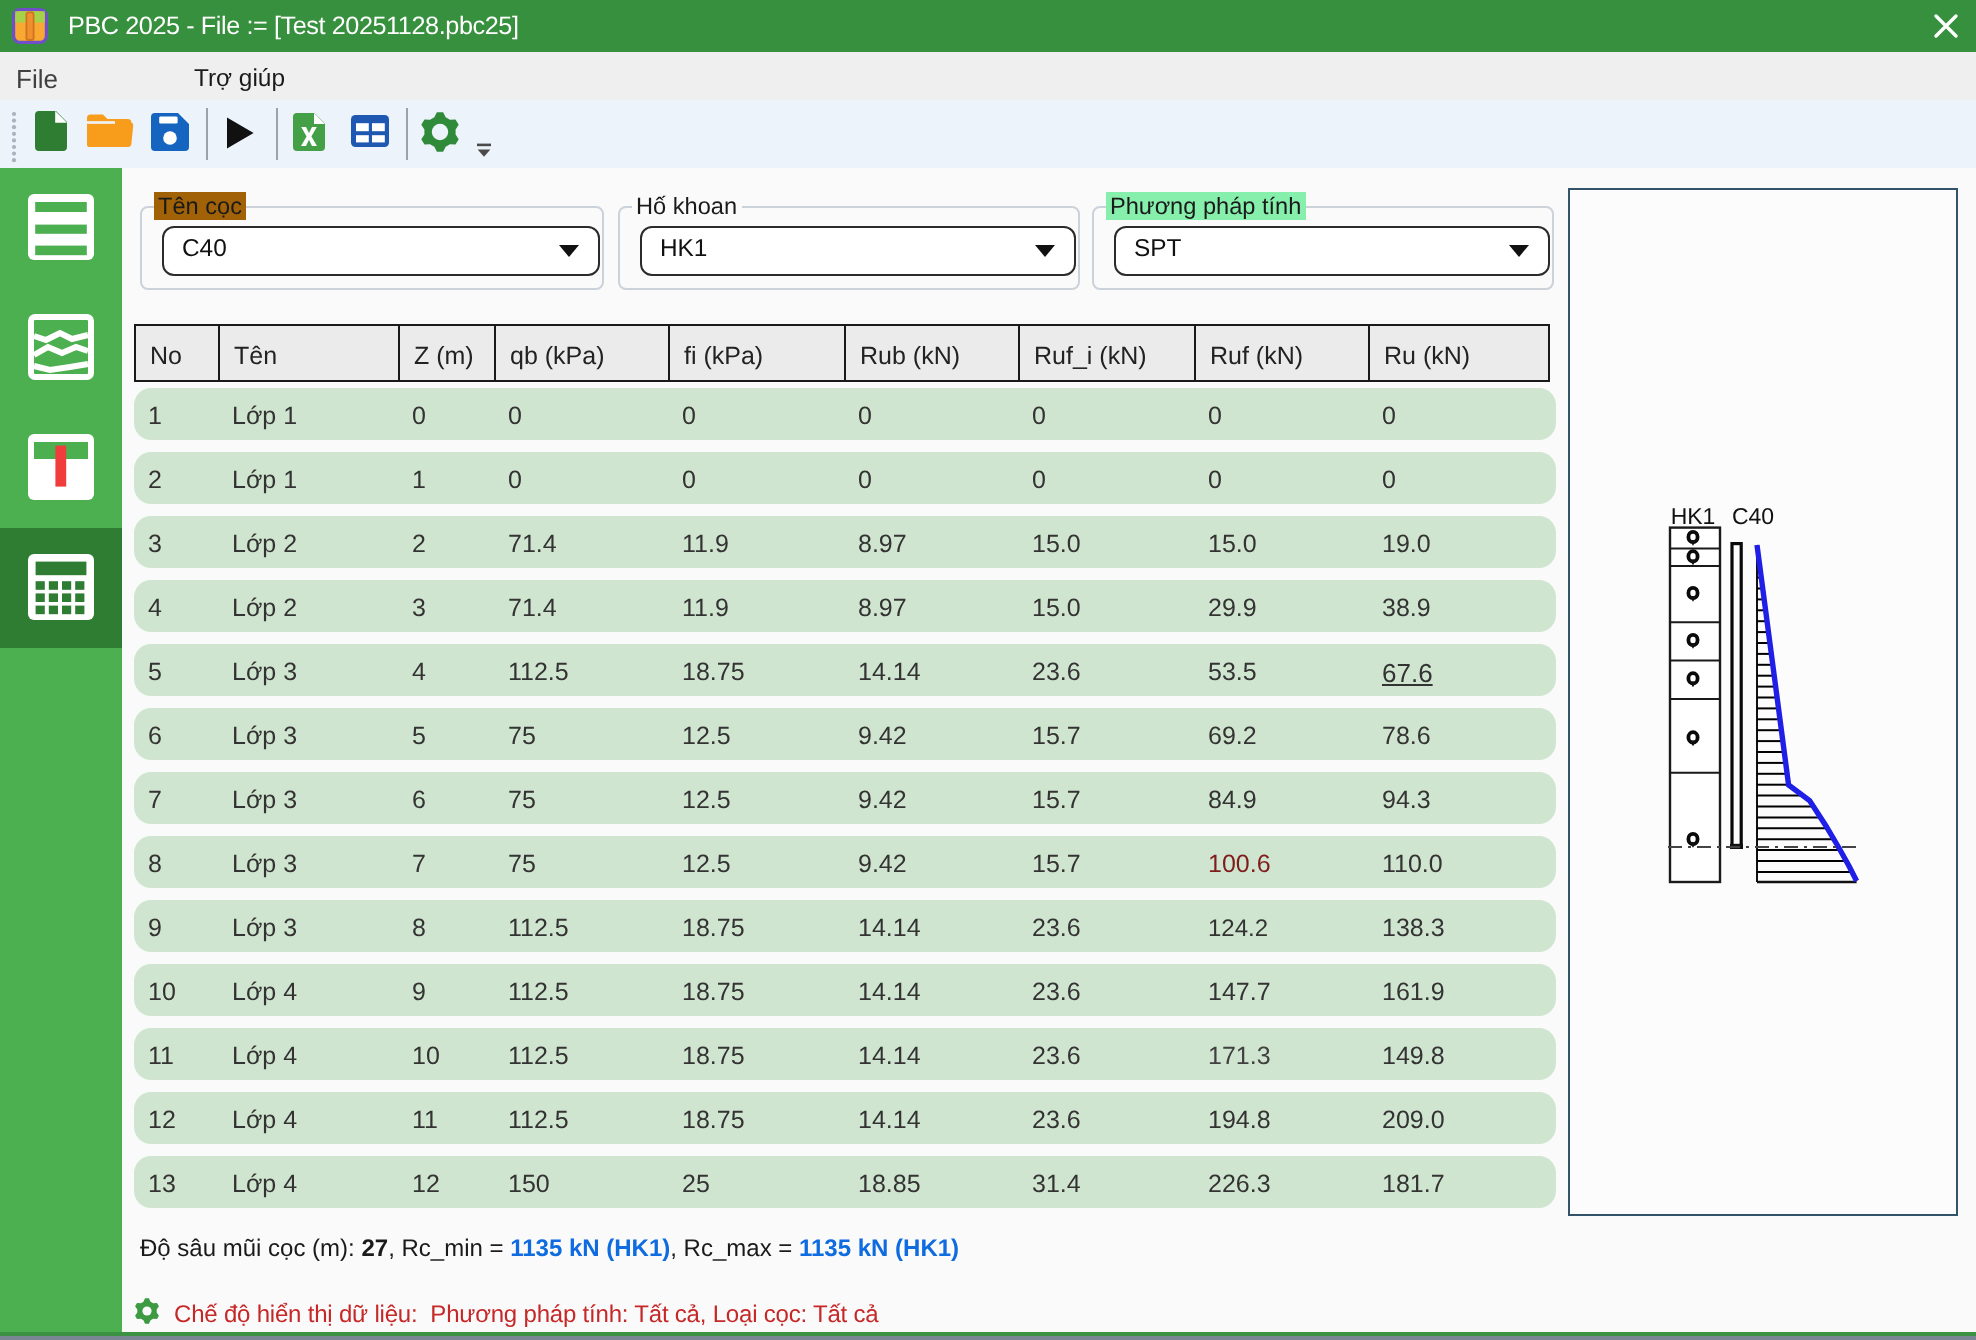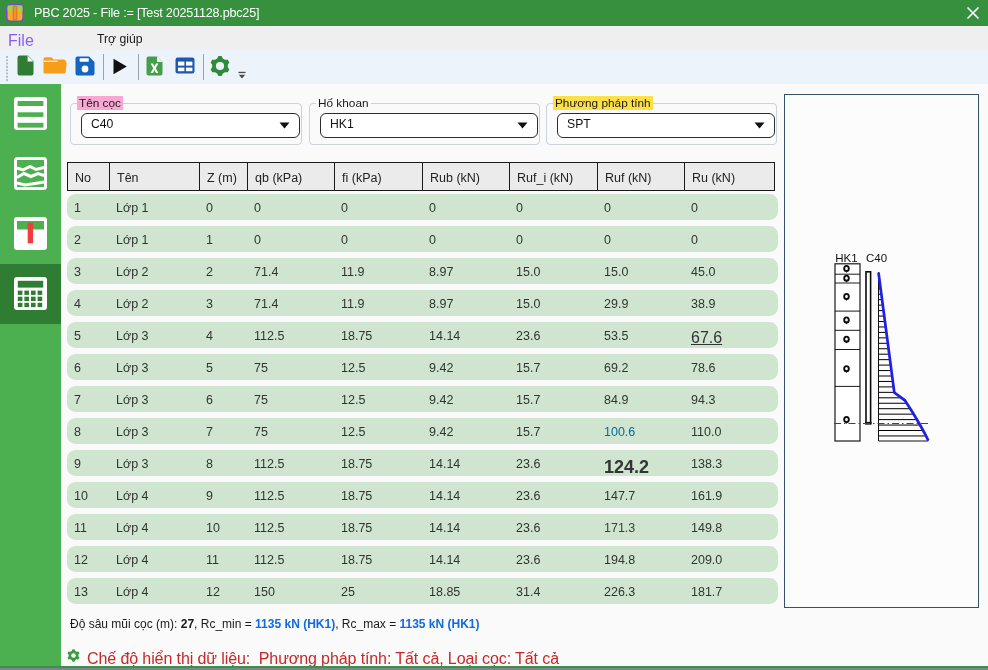--- a/index.html
+++ b/index.html
@@ -9,21 +9,21 @@
 <svg class="abs" style="left:6px;top:4px;" width="18" height="18" viewBox="0 0 18 18">
 <rect x="0.8" y="0.8" width="16.4" height="16.4" rx="3.2" fill="#f9a832" stroke="#7050c8" stroke-width="1.6"></rect>
 <path d="M1.6 1.6 h14.8 v5.6 h-14.8 z" fill="#a6d24a"></path>
 <rect x="7.2" y="2.2" width="3.6" height="13.8" rx="1" fill="#ef8f2e" stroke="#cf7420" stroke-width="0.9"></rect>
 </svg>
 <div class="abs" style="left:34px;top:6px;font-size:12.6px;letter-spacing:-0.2px;color:#ffffff;">PBC 2025 - File := [Test 20251128.pbc25]</div>
 <svg class="abs" style="left:966px;top:6px;" width="14" height="14" viewBox="0 0 14 14">
 <path d="M2 2 L12 12 M12 2 L2 12" stroke="#ffffff" stroke-width="1.7" stroke-linecap="round"></path>
   </svg>
 <div class="abs" style="left:0;top:26px;width:988px;height:24px;background:#efefef;"></div>
-<div class="abs" style="left:8px;top:32px;font-size:16px;color:#8b5cf6;">File</div>
+<div class="abs" style="left:8px;top:32px;font-size:13px;color:#404040;">File</div>
 <div class="abs" style="left:39.5px;top:32px;font-size:13px;color:#1a1a1a;margin-top:32px;">Công cụ</div>
 <div class="abs" style="left:97px;top:32px;font-size:12.2px;color:#1a1a1a;">Trợ giúp</div>
 <div class="abs" style="left:0;top:50px;width:988px;height:34px;background:#edf3fb;"></div>
 <svg class="abs" style="left:4px;top:54px;" width="6" height="28" viewBox="0 0 6 28">
     <circle cx="3" cy="3.0" r="1.05" fill="#a9b2bf"></circle>
     <circle cx="3" cy="6.3" r="1.05" fill="#a9b2bf"></circle>
     <circle cx="3" cy="9.6" r="1.05" fill="#a9b2bf"></circle>
     <circle cx="3" cy="12.899999999999999" r="1.05" fill="#a9b2bf"></circle>
     <circle cx="3" cy="16.2" r="1.05" fill="#a9b2bf"></circle>
     <circle cx="3" cy="19.5" r="1.05" fill="#a9b2bf"></circle>
@@ -101,35 +101,35 @@
       <rect x="10.399999999999999" y="19.7" width="4.6" height="4.3"></rect>
       <rect x="17.0" y="19.7" width="4.6" height="4.3"></rect>
       <rect x="23.599999999999998" y="19.7" width="4.6" height="4.3"></rect>
       <rect x="3.8" y="25.799999999999997" width="4.6" height="4.3"></rect>
       <rect x="10.399999999999999" y="25.799999999999997" width="4.6" height="4.3"></rect>
       <rect x="17.0" y="25.799999999999997" width="4.6" height="4.3"></rect>
       <rect x="23.599999999999998" y="25.799999999999997" width="4.6" height="4.3"></rect>
     </g>
   </svg>
 <div class="abs" style="left:70px;top:103px;width:232px;height:42px;border:1px solid #ccd2d9;border-radius:4px;"></div>
-<div class="abs" style="left:77px;top:96px;font-size:11.8px;color:#1a1a1a;background:#f9a8d4;padding:0 2px;">Tên cọc</div>
+<div class="abs" style="left:77px;top:96px;font-size:11.8px;color:#1a1a1a;background:#a16207;padding:0 2px;">Tên cọc</div>
 <div class="abs" style="left:81px;top:113px;width:219px;height:25px;background:#ffffff;border:1.4px solid #2b2b2b;border-radius:6px;"></div>
 <div class="abs" style="left:91px;top:117px;font-size:12.2px;color:#111;">C40</div>
 <svg class="abs" style="left:279px;top:122px;" width="11" height="7" viewBox="0 0 11 7">
     <path d="M0.5 0.5 h10 l-5 6 z" fill="#111"></path>
   </svg>
 <div class="abs" style="left:309px;top:103px;width:231px;height:42px;border:1px solid #ccd2d9;border-radius:4px;"></div>
 <div class="abs" style="left:316px;top:96px;font-size:11.8px;color:#1a1a1a;background:#fafafa;padding:0 2px;">Hố khoan</div>
 <div class="abs" style="left:320px;top:113px;width:218px;height:25px;background:#ffffff;border:1.4px solid #2b2b2b;border-radius:6px;"></div>
 <div class="abs" style="left:330px;top:117px;font-size:12.2px;color:#111;">HK1</div>
 <svg class="abs" style="left:517px;top:122px;" width="11" height="7" viewBox="0 0 11 7">
     <path d="M0.5 0.5 h10 l-5 6 z" fill="#111"></path>
   </svg>
 <div class="abs" style="left:546px;top:103px;width:231px;height:42px;border:1px solid #ccd2d9;border-radius:4px;"></div>
-<div class="abs" style="left:553px;top:96px;font-size:11.8px;color:#1a1a1a;background:#fde047;padding:0 2px;">Phương pháp tính</div>
+<div class="abs" style="left:553px;top:96px;font-size:11.8px;color:#1a1a1a;background:#86efac;padding:0 2px;">Phương pháp tính</div>
 <div class="abs" style="left:557px;top:113px;width:218px;height:25px;background:#ffffff;border:1.4px solid #2b2b2b;border-radius:6px;"></div>
 <div class="abs" style="left:567px;top:117px;font-size:12.2px;color:#111;">SPT</div>
 <svg class="abs" style="left:754px;top:122px;" width="11" height="7" viewBox="0 0 11 7">
     <path d="M0.5 0.5 h10 l-5 6 z" fill="#111"></path>
   </svg>
 <div class="abs" style="left:67px;top:162px;width:708px;height:29px;background:#ebebec;border:1px solid #1a1a1a;"></div>
 <div class="abs" style="left:75px;top:170.5px;font-size:12.5px;color:#222;">No</div>
 <div class="abs" style="left:109px;top:163px;width:1.3px;height:27px;background:#1a1a1a;"></div>
 <div class="abs" style="left:117px;top:170.5px;font-size:12.5px;color:#222;">Tên</div>
 <div class="abs" style="left:199px;top:163px;width:1.3px;height:27px;background:#1a1a1a;"></div>
@@ -168,41 +168,41 @@
 <div class="abs" style="left:691px;top:233px;font-size:12.5px;color:#333;">0</div>
 <div class="abs" style="left:67px;top:258px;width:711px;height:26px;background:#d0e5cf;border-radius:8.5px;"></div>
 <div class="abs" style="left:74px;top:265px;font-size:12.5px;color:#333;">3</div>
 <div class="abs" style="left:116px;top:265px;font-size:12.5px;color:#333;">Lớp 2</div>
 <div class="abs" style="left:206px;top:265px;font-size:12.5px;color:#333;">2</div>
 <div class="abs" style="left:254px;top:265px;font-size:12.5px;color:#333;">71.4</div>
 <div class="abs" style="left:341px;top:265px;font-size:12.5px;color:#333;">11.9</div>
 <div class="abs" style="left:429px;top:265px;font-size:12.5px;color:#333;">8.97</div>
 <div class="abs" style="left:516px;top:265px;font-size:12.5px;color:#333;">15.0</div>
 <div class="abs" style="left:604px;top:265px;font-size:12.5px;color:#333;">15.0</div>
-<div class="abs" style="left:691px;top:265px;font-size:12.5px;color:#333;">45.0</div>
+<div class="abs" style="left:691px;top:265px;font-size:12.5px;color:#333;">19.0</div>
 <div class="abs" style="left:67px;top:290px;width:711px;height:26px;background:#d0e5cf;border-radius:8.5px;"></div>
 <div class="abs" style="left:74px;top:297px;font-size:12.5px;color:#333;">4</div>
 <div class="abs" style="left:116px;top:297px;font-size:12.5px;color:#333;">Lớp 2</div>
 <div class="abs" style="left:206px;top:297px;font-size:12.5px;color:#333;">3</div>
 <div class="abs" style="left:254px;top:297px;font-size:12.5px;color:#333;">71.4</div>
 <div class="abs" style="left:341px;top:297px;font-size:12.5px;color:#333;">11.9</div>
 <div class="abs" style="left:429px;top:297px;font-size:12.5px;color:#333;">8.97</div>
 <div class="abs" style="left:516px;top:297px;font-size:12.5px;color:#333;">15.0</div>
 <div class="abs" style="left:604px;top:297px;font-size:12.5px;color:#333;">29.9</div>
 <div class="abs" style="left:691px;top:297px;font-size:12.5px;color:#333;">38.9</div>
 <div class="abs" style="left:67px;top:322px;width:711px;height:26px;background:#d0e5cf;border-radius:8.5px;"></div>
 <div class="abs" style="left:74px;top:329px;font-size:12.5px;color:#333;">5</div>
 <div class="abs" style="left:116px;top:329px;font-size:12.5px;color:#333;">Lớp 3</div>
 <div class="abs" style="left:206px;top:329px;font-size:12.5px;color:#333;">4</div>
 <div class="abs" style="left:254px;top:329px;font-size:12.5px;color:#333;">112.5</div>
 <div class="abs" style="left:341px;top:329px;font-size:12.5px;color:#333;">18.75</div>
 <div class="abs" style="left:429px;top:329px;font-size:12.5px;color:#333;">14.14</div>
 <div class="abs" style="left:516px;top:329px;font-size:12.5px;color:#333;">23.6</div>
 <div class="abs" style="left:604px;top:329px;font-size:12.5px;color:#333;">53.5</div>
-<div class="abs" style="left:691px;top:329px;font-size:16px;color:#333;text-decoration:underline;">67.6</div>
+<div class="abs" style="left:691px;top:329px;font-size:13px;color:#333;text-decoration:underline;">67.6</div>
 <div class="abs" style="left:67px;top:354px;width:711px;height:26px;background:#d0e5cf;border-radius:8.5px;"></div>
 <div class="abs" style="left:74px;top:361px;font-size:12.5px;color:#333;">6</div>
 <div class="abs" style="left:116px;top:361px;font-size:12.5px;color:#333;">Lớp 3</div>
 <div class="abs" style="left:206px;top:361px;font-size:12.5px;color:#333;">5</div>
 <div class="abs" style="left:254px;top:361px;font-size:12.5px;color:#333;">75</div>
 <div class="abs" style="left:341px;top:361px;font-size:12.5px;color:#333;">12.5</div>
 <div class="abs" style="left:429px;top:361px;font-size:12.5px;color:#333;">9.42</div>
 <div class="abs" style="left:516px;top:361px;font-size:12.5px;color:#333;">15.7</div>
 <div class="abs" style="left:604px;top:361px;font-size:12.5px;color:#333;">69.2</div>
 <div class="abs" style="left:691px;top:361px;font-size:12.5px;color:#333;">78.6</div>
@@ -217,31 +217,31 @@
 <div class="abs" style="left:604px;top:393px;font-size:12.5px;color:#333;">84.9</div>
 <div class="abs" style="left:691px;top:393px;font-size:12.5px;color:#333;">94.3</div>
 <div class="abs" style="left:67px;top:418px;width:711px;height:26px;background:#d0e5cf;border-radius:8.5px;"></div>
 <div class="abs" style="left:74px;top:425px;font-size:12.5px;color:#333;">8</div>
 <div class="abs" style="left:116px;top:425px;font-size:12.5px;color:#333;">Lớp 3</div>
 <div class="abs" style="left:206px;top:425px;font-size:12.5px;color:#333;">7</div>
 <div class="abs" style="left:254px;top:425px;font-size:12.5px;color:#333;">75</div>
 <div class="abs" style="left:341px;top:425px;font-size:12.5px;color:#333;">12.5</div>
 <div class="abs" style="left:429px;top:425px;font-size:12.5px;color:#333;">9.42</div>
 <div class="abs" style="left:516px;top:425px;font-size:12.5px;color:#333;">15.7</div>
-<div class="abs" style="left:604px;top:425px;font-size:12.5px;color:#0369a1;">100.6</div>
+<div class="abs" style="left:604px;top:425px;font-size:12.5px;color:#7f1d1d;">100.6</div>
 <div class="abs" style="left:691px;top:425px;font-size:12.5px;color:#333;">110.0</div>
 <div class="abs" style="left:67px;top:450px;width:711px;height:26px;background:#d0e5cf;border-radius:8.5px;"></div>
 <div class="abs" style="left:74px;top:457px;font-size:12.5px;color:#333;">9</div>
 <div class="abs" style="left:116px;top:457px;font-size:12.5px;color:#333;">Lớp 3</div>
 <div class="abs" style="left:206px;top:457px;font-size:12.5px;color:#333;">8</div>
 <div class="abs" style="left:254px;top:457px;font-size:12.5px;color:#333;">112.5</div>
 <div class="abs" style="left:341px;top:457px;font-size:12.5px;color:#333;">18.75</div>
 <div class="abs" style="left:429px;top:457px;font-size:12.5px;color:#333;">14.14</div>
 <div class="abs" style="left:516px;top:457px;font-size:12.5px;color:#333;">23.6</div>
-<div class="abs" style="left:604px;top:457px;font-size:18px;color:#333;font-weight:bold;">124.2</div>
+<div class="abs" style="left:604px;top:457px;font-size:12px;color:#333;">124.2</div>
 <div class="abs" style="left:691px;top:457px;font-size:12.5px;color:#333;">138.3</div>
 <div class="abs" style="left:67px;top:482px;width:711px;height:26px;background:#d0e5cf;border-radius:8.5px;"></div>
 <div class="abs" style="left:74px;top:489px;font-size:12.5px;color:#333;">10</div>
 <div class="abs" style="left:116px;top:489px;font-size:12.5px;color:#333;">Lớp 4</div>
 <div class="abs" style="left:206px;top:489px;font-size:12.5px;color:#333;">9</div>
 <div class="abs" style="left:254px;top:489px;font-size:12.5px;color:#333;">112.5</div>
 <div class="abs" style="left:341px;top:489px;font-size:12.5px;color:#333;">18.75</div>
 <div class="abs" style="left:429px;top:489px;font-size:12.5px;color:#333;">14.14</div>
 <div class="abs" style="left:516px;top:489px;font-size:12.5px;color:#333;">23.6</div>
 <div class="abs" style="left:604px;top:489px;font-size:12.5px;color:#333;">147.7</div>
@@ -274,21 +274,21 @@
 <div class="abs" style="left:341px;top:585px;font-size:12.5px;color:#333;">25</div>
 <div class="abs" style="left:429px;top:585px;font-size:12.5px;color:#333;">18.85</div>
 <div class="abs" style="left:516px;top:585px;font-size:12.5px;color:#333;">31.4</div>
 <div class="abs" style="left:604px;top:585px;font-size:12.5px;color:#333;">226.3</div>
 <div class="abs" style="left:691px;top:585px;font-size:12.5px;color:#333;">181.7</div>
 <div class="abs" style="left:70px;top:617px;font-size:12px;color:#1a1a1a;">Độ sâu mũi cọc (m): <b>27</b>, Rc_min = <b style="color:#0f6be0;">1135 kN (HK1)</b>, Rc_max = <b style="color:#0f6be0;">1135 kN (HK1)</b></div>
 <svg class="abs" style="left:67px;top:649px;" width="13" height="13" viewBox="0 0 13 13">
 <path d="M5.53 0.17 L7.47 0.17 L8.28 1.93 L9.56 2.68 L11.49 2.50 L12.46 4.18 L11.34 5.76 L11.34 7.24 L12.46 8.82 L11.49 10.50 L9.56 10.32 L8.28 11.07 L7.47 12.83 L5.53 12.83 L4.72 11.07 L3.44 10.32 L1.51 10.50 L0.54 8.82 L1.66 7.24 L1.66 5.76 L0.54 4.18 L1.51 2.50 L3.44 2.68 L4.72 1.93 Z" fill="#3d9a43"></path>
     <circle cx="6.5" cy="6.5" r="2.3" fill="#fafafa"></circle>
   </svg>
-<div class="abs" style="left:87px;top:650px;font-size:16px;letter-spacing:-0.1px;color:#c62828;">Chế độ hiển thị dữ liệu:&nbsp; Phương pháp tính: Tất cả, Loại cọc: Tất cả</div>
+<div class="abs" style="left:87px;top:650px;font-size:12px;letter-spacing:-0.1px;color:#c62828;">Chế độ hiển thị dữ liệu:&nbsp; Phương pháp tính: Tất cả, Loại cọc: Tất cả</div>
 <div class="abs" style="left:0;top:666px;width:988px;height:1.5px;background:#3d9142;"></div>
 <div class="abs" style="left:0;top:667.5px;width:988px;height:2.5px;background:#7a8694;"></div>
 <div class="abs" style="left:784px;top:94px;width:195px;height:514px;background:#fcfcfc;border:1px solid #33536b;"></div>
 <svg class="abs" style="left:784px;top:94px;" width="195" height="514" viewBox="0 0 195 514">
     <text x="62.5" y="168" font-size="11.5" text-anchor="middle" fill="#111">HK1</text>
     <text x="92.5" y="168" font-size="11.5" text-anchor="middle" fill="#111">C40</text>
     <rect x="51" y="169.8" width="25" height="177.2" fill="#ffffff" stroke="#1a1a1a" stroke-width="1.2"></rect>
     <line x1="51" y1="180.2" x2="76" y2="180.2" stroke="#1a1a1a" stroke-width="1"></line>
     <line x1="51" y1="189" x2="76" y2="189" stroke="#1a1a1a" stroke-width="1"></line>
     <line x1="51" y1="217.10000000000002" x2="76" y2="217.10000000000002" stroke="#1a1a1a" stroke-width="1"></line>

